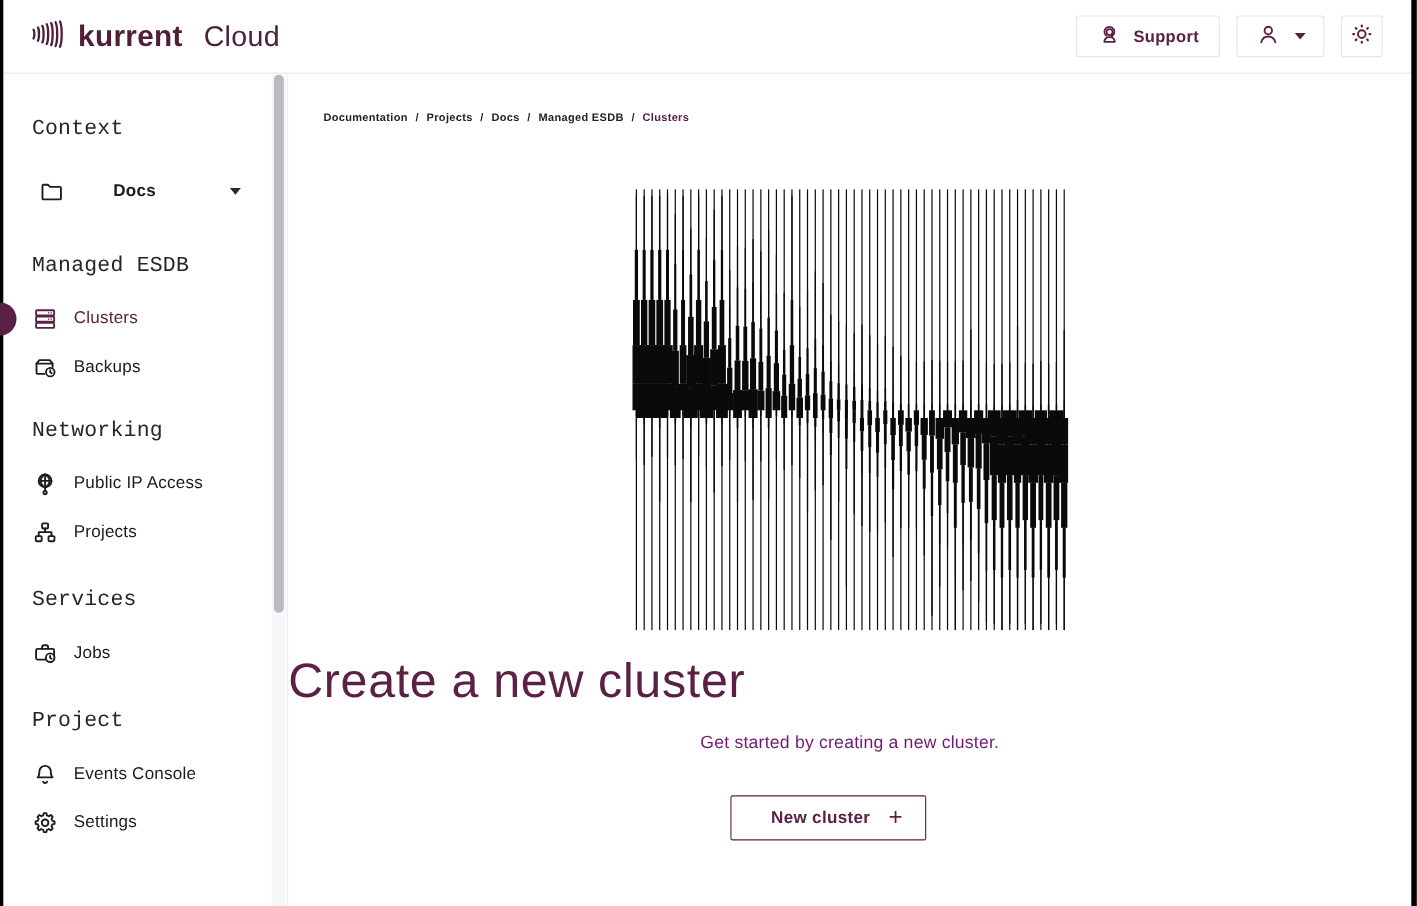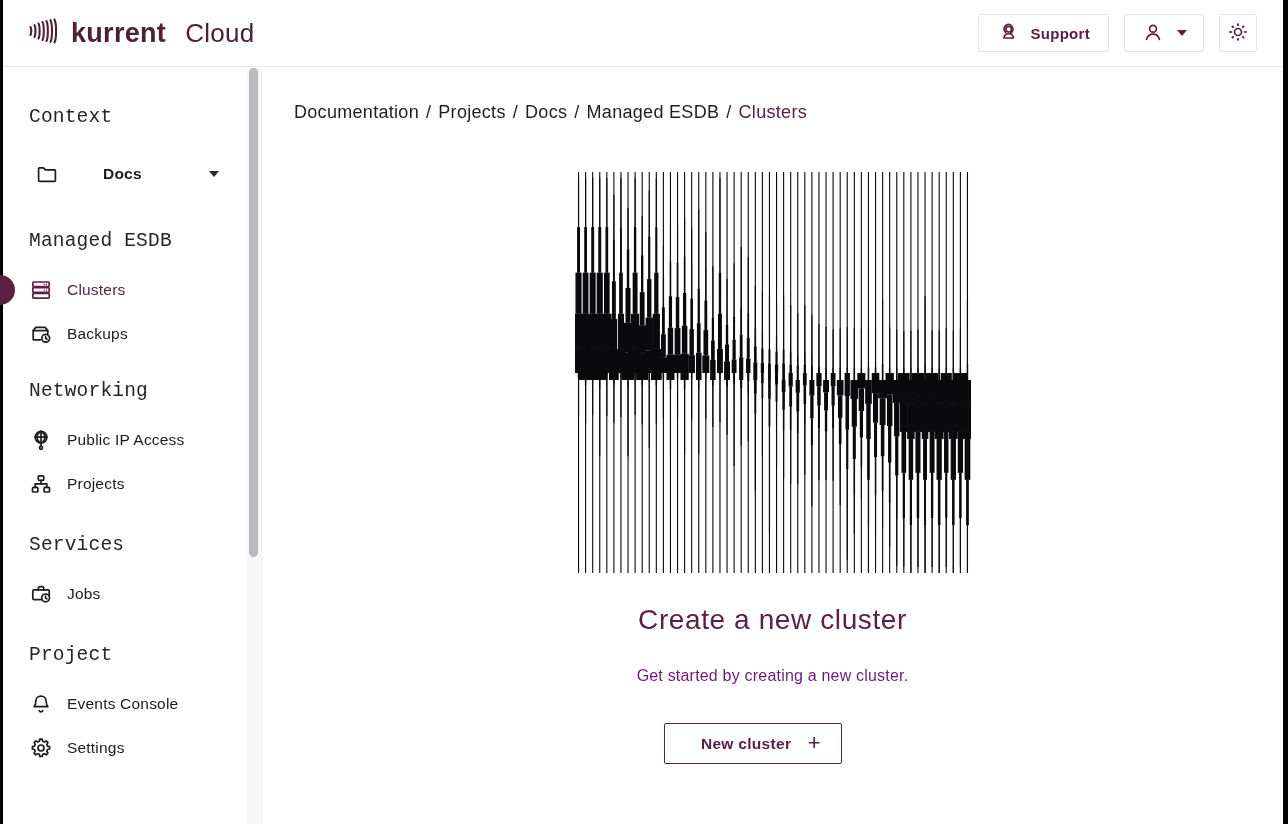--- a/index.html
+++ b/index.html
@@ -57,28 +57,28 @@
     position:absolute;left:0;top:275px;width:15px;height:30px;background:#5b2144;
     border-radius:0 15px 15px 0;z-index:60;
   }
   
   .side-scroll{position:absolute;left:247px;top:68px;width:13px;bottom:0;background:#f6f7f8;z-index:6;}
   .side-thumb{position:absolute;left:2px;top:0;width:9px;height:489px;background:#b9babd;border-radius:5px;cursor:grab;}
   .side-divider{position:absolute;left:261px;top:68px;width:1px;bottom:0;background:#e9ebed;z-index:6;}
 
   
   .main{position:absolute;left:262px;top:68px;right:5px;bottom:0;background:#fff;}
-  .breadcrumb{position:absolute;left:32px;top:34px;font-size:18px;font-weight:400;color:#1f1f23;letter-spacing:.3px;}
+  .breadcrumb{position:absolute;left:32px;top:34px;font-size:10px;font-weight:700;color:#1f1f23;letter-spacing:.3px;}
   .crumb{cursor:pointer;}
   .crumb-sep{margin:0 7px;color:#1f1f23;}
   .crumb.current{color:#5b2144;cursor:default;}
   .illus{position:absolute;top:104px;left:50%;margin-left:-198px;width:396px;height:401px;}
   .page-title{
-    position:absolute;top:530px;left:0;right:0;text-align:center;
-    font-size:28px;font-weight:400;color:#5b2144;letter-spacing:.6px;line-height:44px;
+    position:absolute;top:530px;left:0;right:0;text-align:left;
+    font-size:44px;font-weight:400;color:#5b2144;letter-spacing:.6px;line-height:44px;
   }
   .page-sub{position:absolute;top:598px;left:0;right:0;text-align:center;font-size:16px;color:#701a75;letter-spacing:.2px;line-height:20px;}
   .new-cluster-btn{
     position:absolute;top:655px;left:50%;margin-left:-109px;width:178px;height:41px;
     border:1.6px solid #5b2144;border-radius:2px;background:#fff;color:#5b2144;
     display:flex;align-items:center;padding:0 20px;box-sizing:border-box;cursor:pointer;
   }
   .new-cluster-btn .lbl{flex:1;text-align:center;font-size:15.5px;font-weight:600;letter-spacing:.3px;}
   .new-cluster-btn .plus{font-size:22px;font-weight:400;line-height:1;margin-top:-2px;}
   .hdr-ic svg{stroke:#5b2144;fill:none;stroke-width:1.7;stroke-linecap:round;stroke-linejoin:round;}

